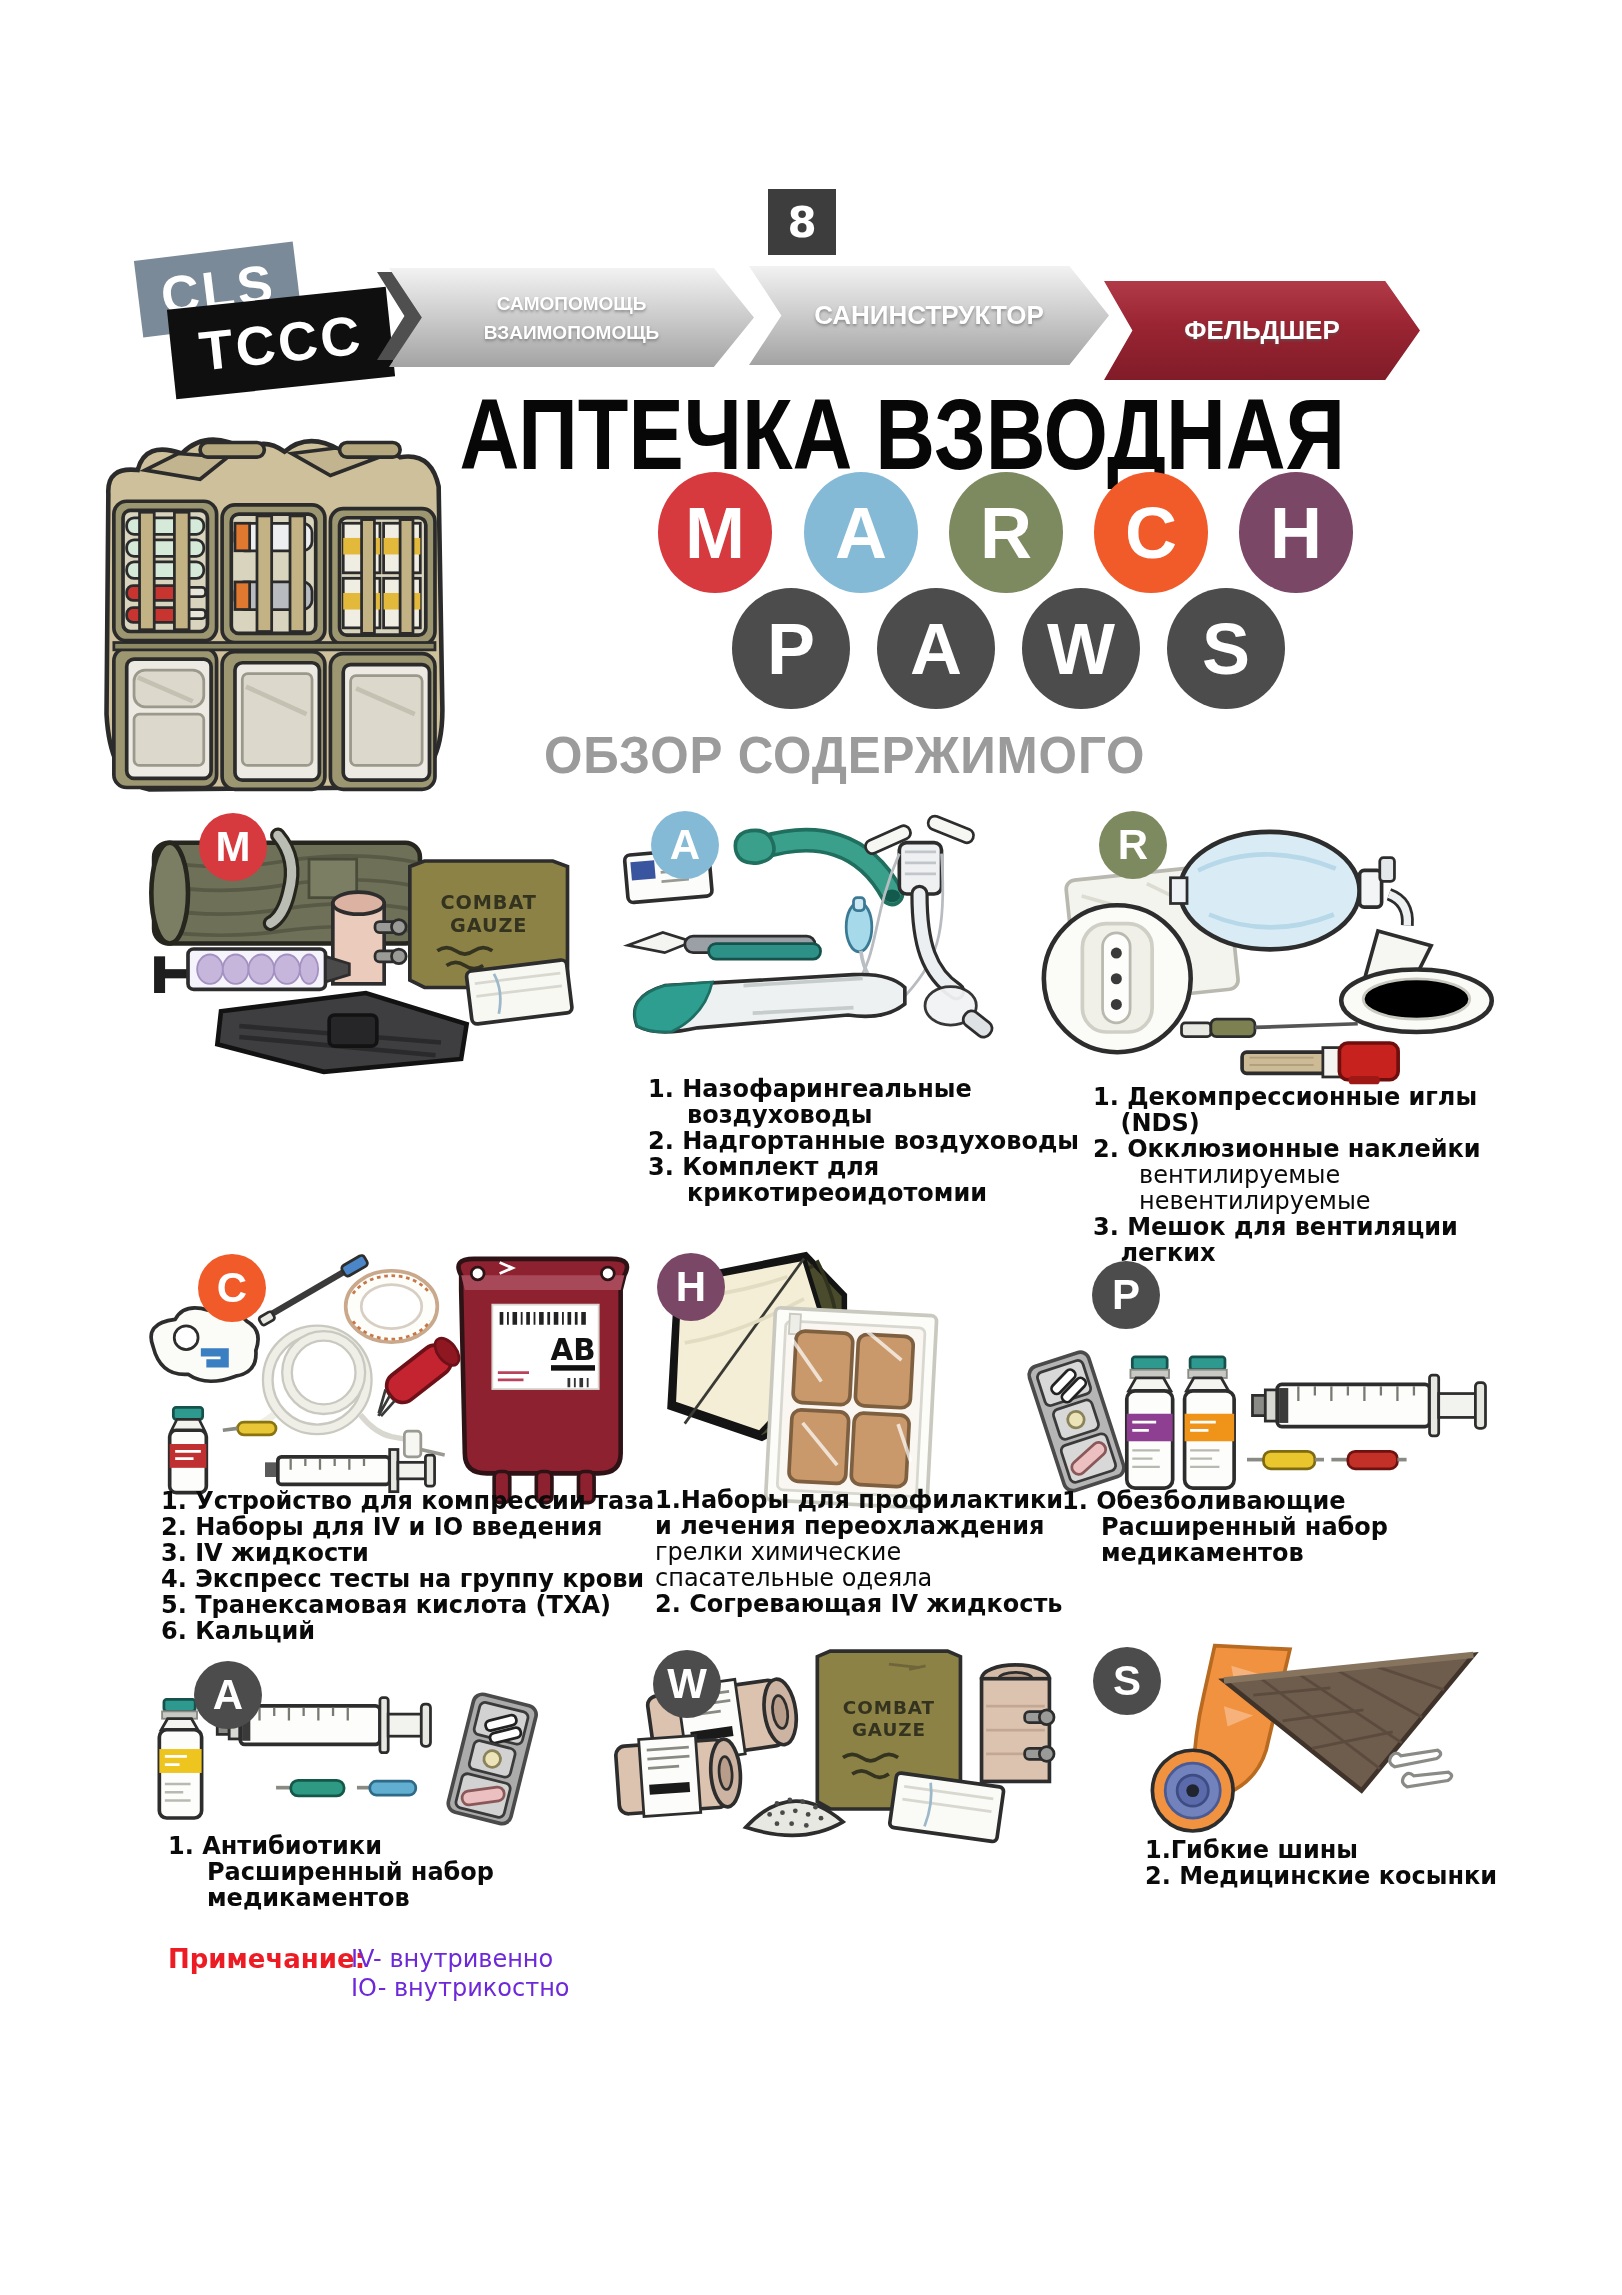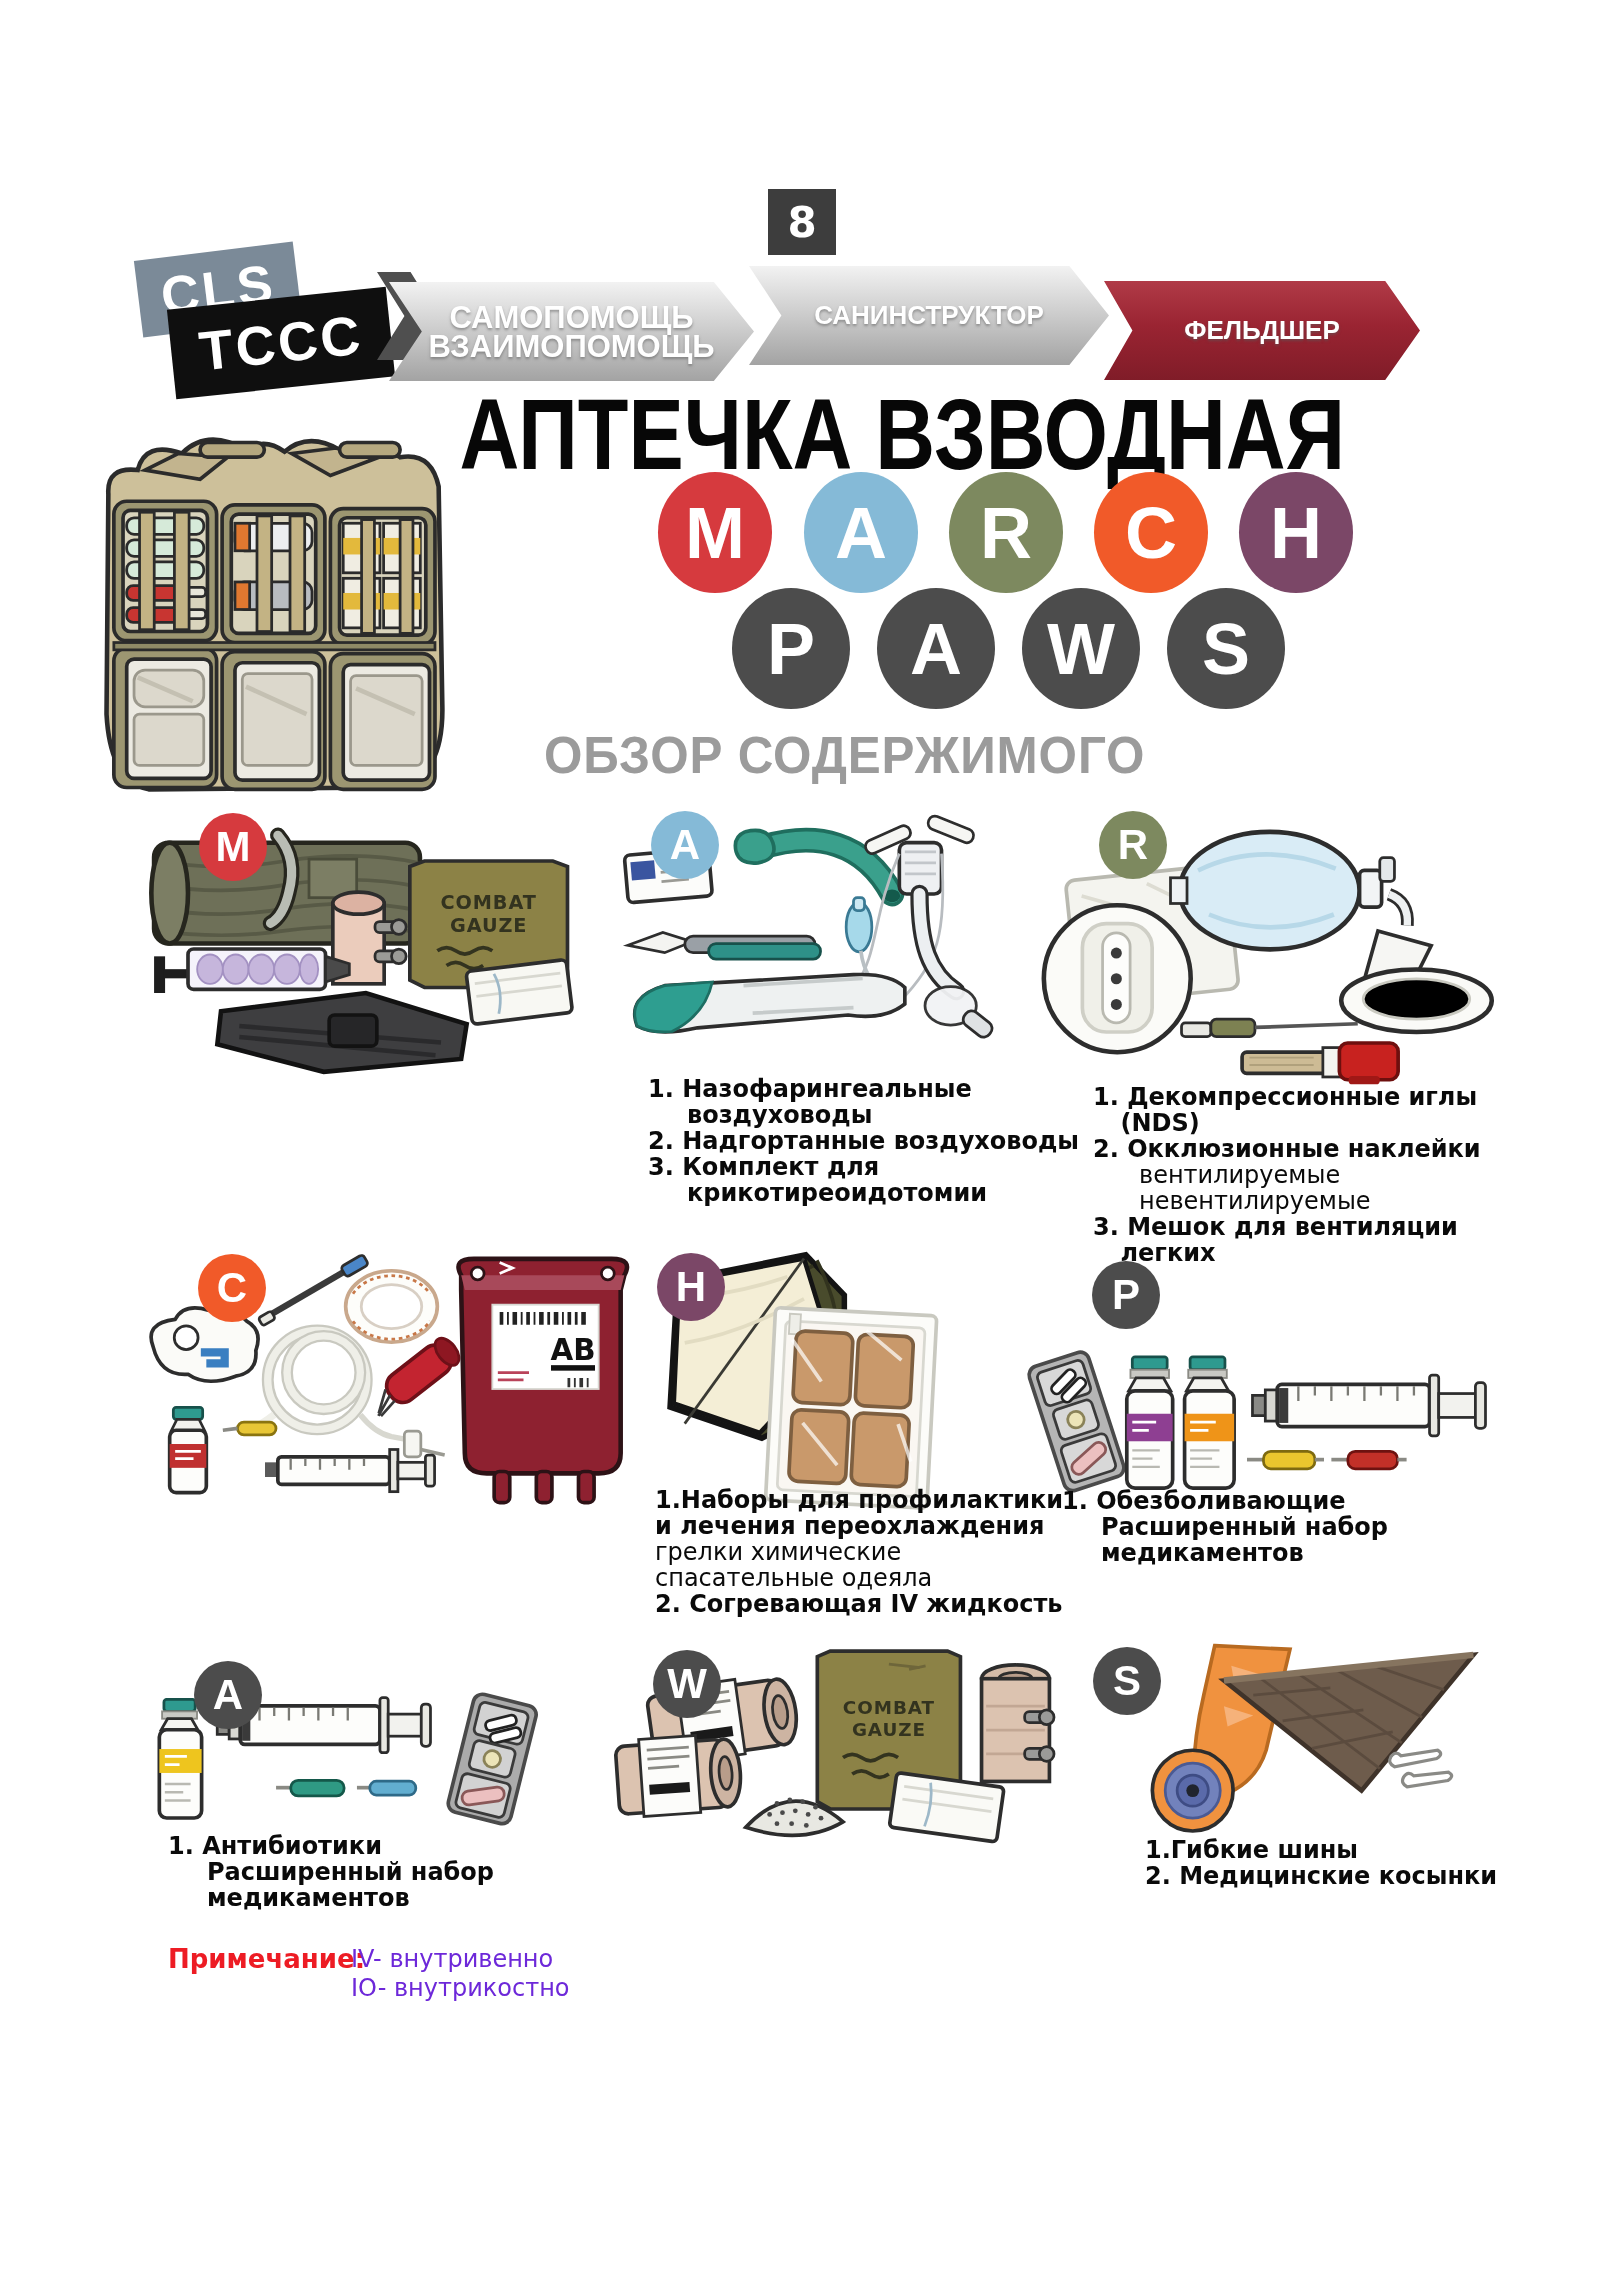--- a/index.html
+++ b/index.html
@@ -16,21 +16,21 @@
   .logo-cls{left:138px;top:251px;width:160px;height:77px;background:#7b8a98;transform:rotate(-7deg);font-size:53px}
   .logo-tccc{left:171px;top:298px;width:220px;height:90px;background:#0f0f0f;transform:rotate(-6deg);font-size:55px}
   .chev-dark{left:377px;top:272px;width:61px;height:88px;background:#4f4f4f;
              clip-path:polygon(0 0,55% 0,100% 50%,55% 100%,0 100%,45% 50%)}
   .arrow{display:flex;flex-direction:column;align-items:center;justify-content:center;text-align:center;
          color:#fff;font-weight:700;font-family:"Liberation Sans",sans-serif;
          clip-path:polygon(0 0,89% 0,100% 50%,89% 100%,0 100%,9% 50%);
          text-shadow:0 1.8px 2.8px rgba(90,90,90,.55);line-height:29px}
   .arrow-gray{background:linear-gradient(180deg,#f2f2f2 0%,#cfcfcf 45%,#a3a3a3 100%)}
   .arrow-red{background:linear-gradient(180deg,#b03a47 0%,#9a2432 45%,#801c28 100%)}
-  .arrow1{left:389px;top:282px;width:365px;height:99px;font-size:31px}
+  .arrow1{left:389px;top:268px;width:365px;height:99px;font-size:19px}
   .arrow2{left:749px;top:266px;width:360px;height:99px;font-size:26px}
   .arrow3{left:1104px;top:281px;width:316px;height:99px;font-size:26px}
 
   .title{left:367px;top:384px;width:1029px;text-align:center;color:#070707;
          font-family:"Liberation Sans",sans-serif;font-weight:900;font-size:101px;line-height:101px;
          transform:scaleX(.82);transform-origin:center;white-space:nowrap}
   .subtitle{left:544px;top:725px;color:#9b9b9b;font-family:"Liberation Sans",sans-serif;
             font-weight:700;font-size:52px;letter-spacing:0.9px;transform:scaleX(.95);transform-origin:left;white-space:nowrap}
 
   
@@ -371,20 +371,28 @@
     <path d="M402 150 h34 M402 158 h28" stroke="#b9435a" stroke-width="3"></path>
     <path d="M478 156 h3 v10 h-3 Z M485 156 h2 v10 h-2 Z M491 156 h4 v10 h-4 Z M499 156 h2 v10 h-2 Z" fill="#333"></path>
     <path d="M404 30 l14 6 l-14 6" stroke="#fff" stroke-width="3" fill="none"></path>
     <g fill="#8e2130" stroke="#2d1216" stroke-width="4">
       <rect x="398" y="258" width="17" height="34" rx="6"></rect>
       <rect x="444" y="258" width="17" height="34" rx="6"></rect>
       <rect x="490" y="258" width="17" height="34" rx="6"></rect>
     </g>
   </svg>
   <div class="abs badge" style="left: 198px; top: 1254px; background: rgb(241, 90, 41);">C</div>
+  <div class="abs list" style="left:161px;top:1488px">
+    <div class="ln">1. Устройство для компрессии таза</div>
+    <div class="ln">2. Наборы для IV и IO введения</div>
+    <div class="ln">3. IV  жидкости</div>
+    <div class="ln">4. Экспресс тесты на группу крови</div>
+    <div class="ln">5. Транексамовая кислота (ТХА)</div>
+    <div class="ln">6. Кальций</div>
+  </div>
 
   <svg class="abs" style="left:624px;top:1242px" width="404" height="244" viewBox="0 0 440 266">
 
     <path d="M58 42 L198 14 L240 58 L240 168 L150 214 L50 180 Z" fill="#494b2c" stroke="#141414" stroke-width="6"></path>
     <path d="M210 20 q20 40 22 70 M206 26 q-60 30 -120 36" stroke="#32331e" stroke-width="4" fill="none"></path>
     <path d="M60 44 L196 18 L228 122 L148 208 L54 176 Z" fill="#f4eed6" stroke="#141414" stroke-width="5"></path>
     <path d="M196 18 L66 198" stroke="#3a3a34" stroke-width="3"></path>
     <path d="M74 60 q50 -4 104 -22 M66 110 q60 -10 130 -48" stroke="#e2dcc2" stroke-width="4" fill="none"></path>
 
     <g transform="rotate(3 250 170)">

